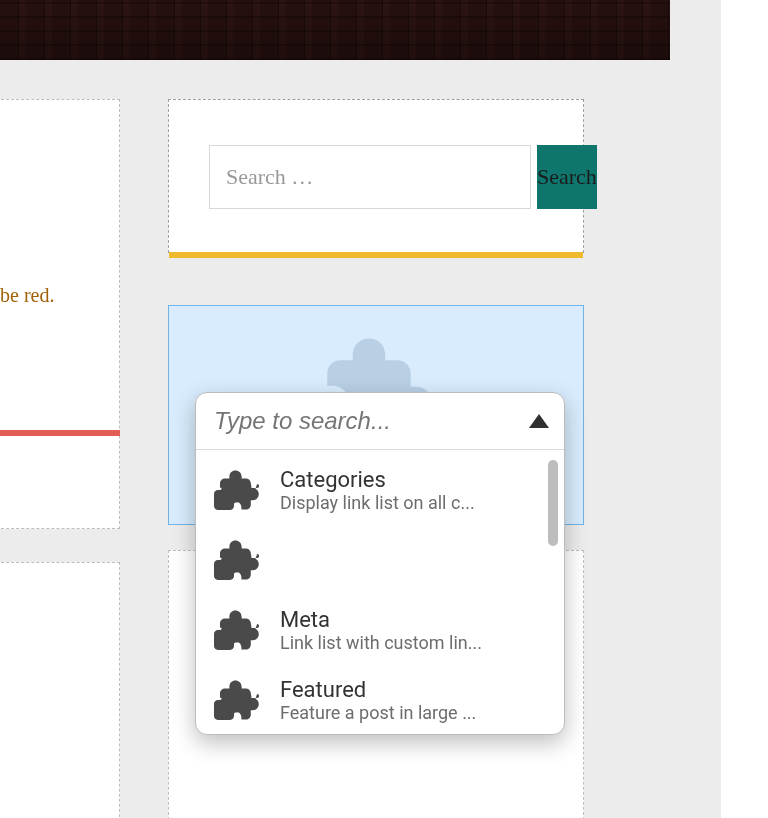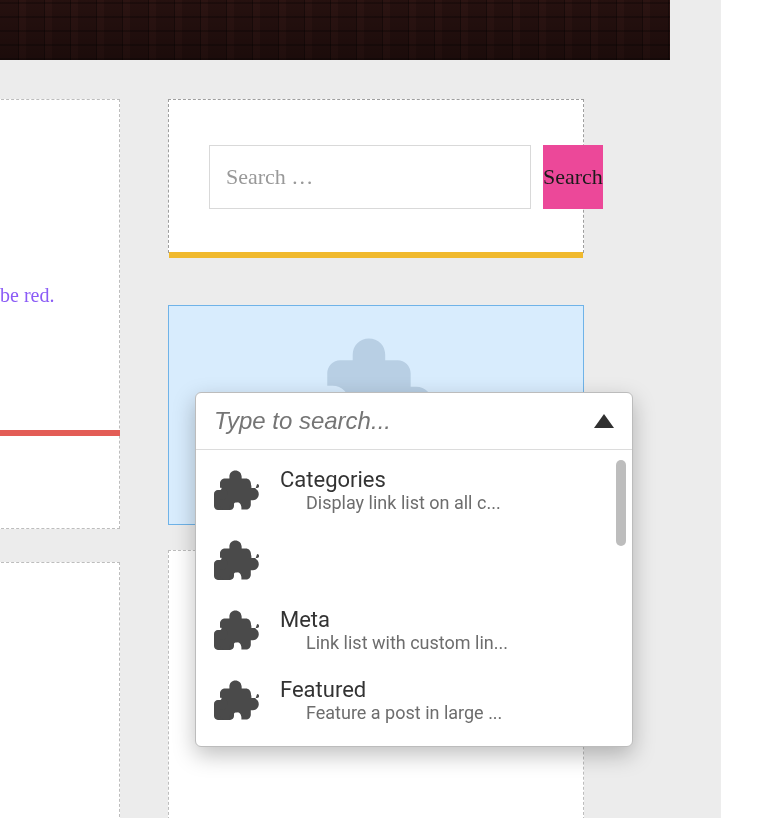--- a/index.html
+++ b/index.html
@@ -48,54 +48,54 @@
     background: #ffffff;
     border: 1px dashed #9e9e9e;
   }
   .search-card::after{
     content:"";
     position:absolute; left:0; right:0; bottom:-6px; height:6px;
     background:#f0b92d;
   }
   .search-inner {
     position: absolute; left: 40px; top: 45px; right: 40px;
-    display: flex; align-items: flex-end; gap: 12px;
+    display: flex; align-items: flex-end; gap: 6px;
   }
   .search-input {
     flex: 1;
     height: 64px;
     border: 1px solid #d9d9d9;
     font-size: 22px;
     padding: 0 16px;
     color: #999;
     outline: none;
   }
   .search-input::placeholder { color: #999; font-family: Georgia, "Times New Roman", serif; }
   .search-button {
     width: 118px; height: 64px;
-    background: #ec4899;
+    background: #0f766e;
     border: none;
     font-size: 22px;
     font-family: Georgia, "Times New Roman", serif;
     color: #1b1b1b;
     cursor: pointer;
   }
 
   
   .left-card-a {
     position: absolute;
     left: -120px; top: 99px;
     width: 240px; height: 430px;
     background: #ffffff;
     border: 1px dashed #bdbdbd;
   }
   .left-text {
     position: absolute;
     left: 0px; top: 284px;
-    font-size: 20px; color:#8b5cf6;
+    font-size: 20px; color:#a16207;
     font-family: Georgia, "Times New Roman", serif;
   }
   .red-underline {
     position: absolute;
     left: -120px; top: 430px;
     width: 240px; height: 6px;
     background: #e35d56;
   }
 
   .left-card-b {
@@ -127,25 +127,25 @@
     left: 168px; top: 550px;
     width: 416px; height: 270px;
     background: #ffffff;
     border: 1px dashed #bdbdbd;
   }
 
   
   .popover {
     position: absolute;
     left: 195px; top: 392px;
-    width: 438px;
+    width: 370px;
     background: #ffffff;
     border: 1px solid #bcbcbc;
     box-shadow: 0 8px 22px rgba(0,0,0,.25);
-    border-radius: 6px;
+    border-radius: 12px;
     z-index: 10;
   }
   .popover-header {
     display: flex; align-items: center;
     padding: 14px 18px 14px 18px;
     border-bottom: 1px solid #dcdcdc;
   }
   .popover-search {
     flex: 1;
     font-size: 24px;
@@ -158,37 +158,36 @@
     border-left: 10px solid transparent;
     border-right: 10px solid transparent;
     border-bottom: 14px solid #303030;
     cursor: pointer;
   }
 
   .popover-list {
     position: relative;
     max-height: 330px;
     overflow: hidden;
-    padding: 4px 0 12px 0;
+    padding: 4px 0 0 0;
   }
   .popover-item {
     display: flex; align-items: flex-start;
     gap: 18px;
     padding: 14px 18px 8px 18px;
     cursor: pointer;
   }
   .popover-item .icon { flex: 0 0 48px; height: 48px; }
   .popover-item .icon svg { width: 48px; height: 48px; display:block; }
   .popover-item .texts { flex: 1; min-width: 0; }
   .popover-item .title { font-size: 22px; color: #333; line-height: 1.1; }
   .popover-item .desc  {
     font-size: 18px; color: #6d6d6d;
     white-space: nowrap; overflow: hidden; text-overflow: ellipsis;
     max-width: 252px;
-    margin-left: 26px;
   }
 
   .popover-scrollbar {
     position: absolute;
     right: 6px; top: 10px;
     width: 10px; height: 86px;
     background: #bdbdbd;
     border-radius: 6px;
   }
 </style>

